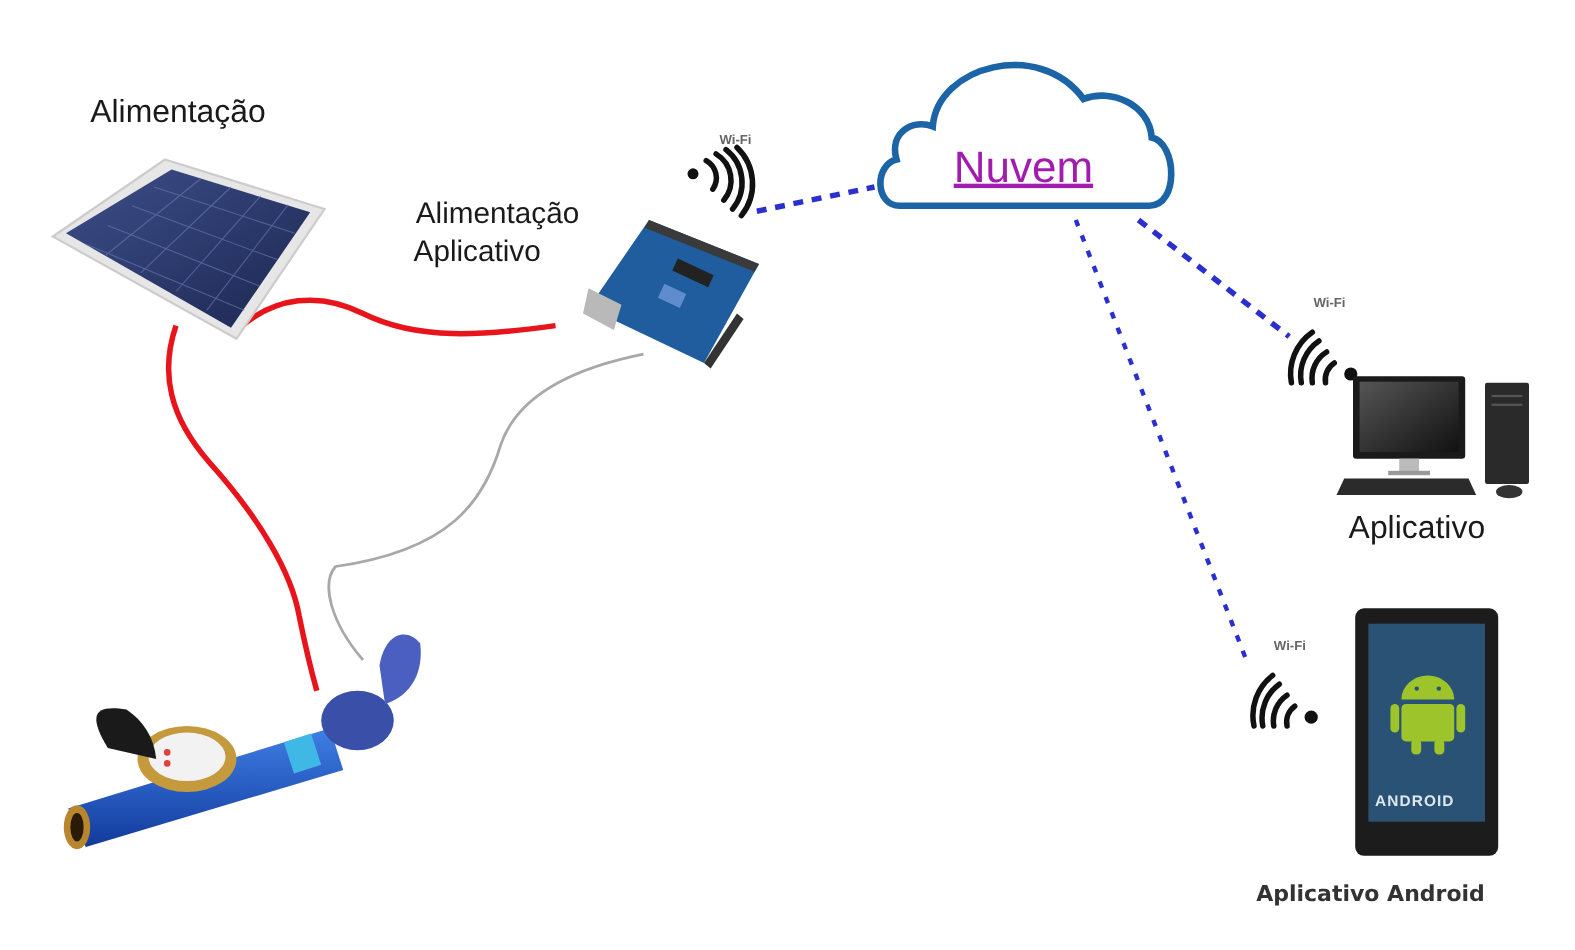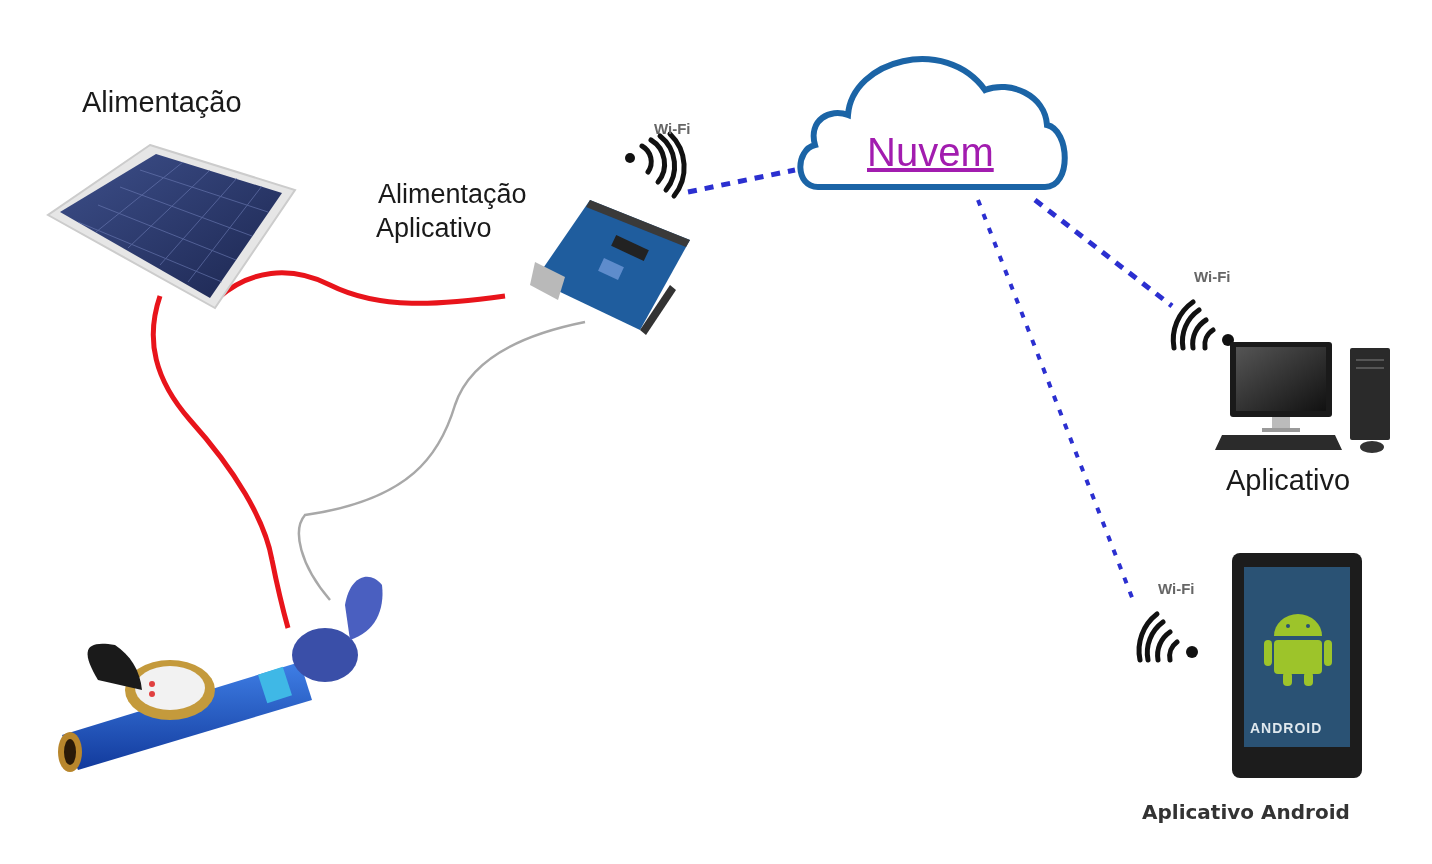--- a/index.html
+++ b/index.html
@@ -2,21 +2,21 @@
 <html><head>
 <meta charset="utf-8">
 <style>
   html,body{margin:0;padding:0;background:#fff;}
   #stage{position:relative;width:1432px;height:864px;overflow:hidden;background:#fff;font-family:"Liberation Sans",sans-serif;}
   svg.layer{position:absolute;left:0;top:0;}
   .lbl{position:absolute;color:#1a1a1a;white-space:nowrap;}
   .lbl-big{font-size:29px;}
   .lbl-med{font-size:27px;line-height:32px;}
   .lbl-small{font-size:20px;font-family:"DejaVu Sans",sans-serif;color:#333;}
-  .wifi-txt{position:absolute;font-size:15px;color:#666;font-weight:bold;}
+  .wifi-txt{position:absolute;font-size:12px;color:#666;font-weight:bold;}
   .cloud-txt{position:absolute;font-size:40px;color:#a21caf;text-decoration:underline;}
 </style>
 </head>
 <body>
 
 <div id="stage">
 <svg class="layer" width="1432" height="864" viewBox="0 0 1432 864">
   <defs>
     <linearGradient id="solarG" x1="0" y1="0" x2="1" y2="1">
       <stop offset="0" stop-color="#3d4f8a"></stop>

